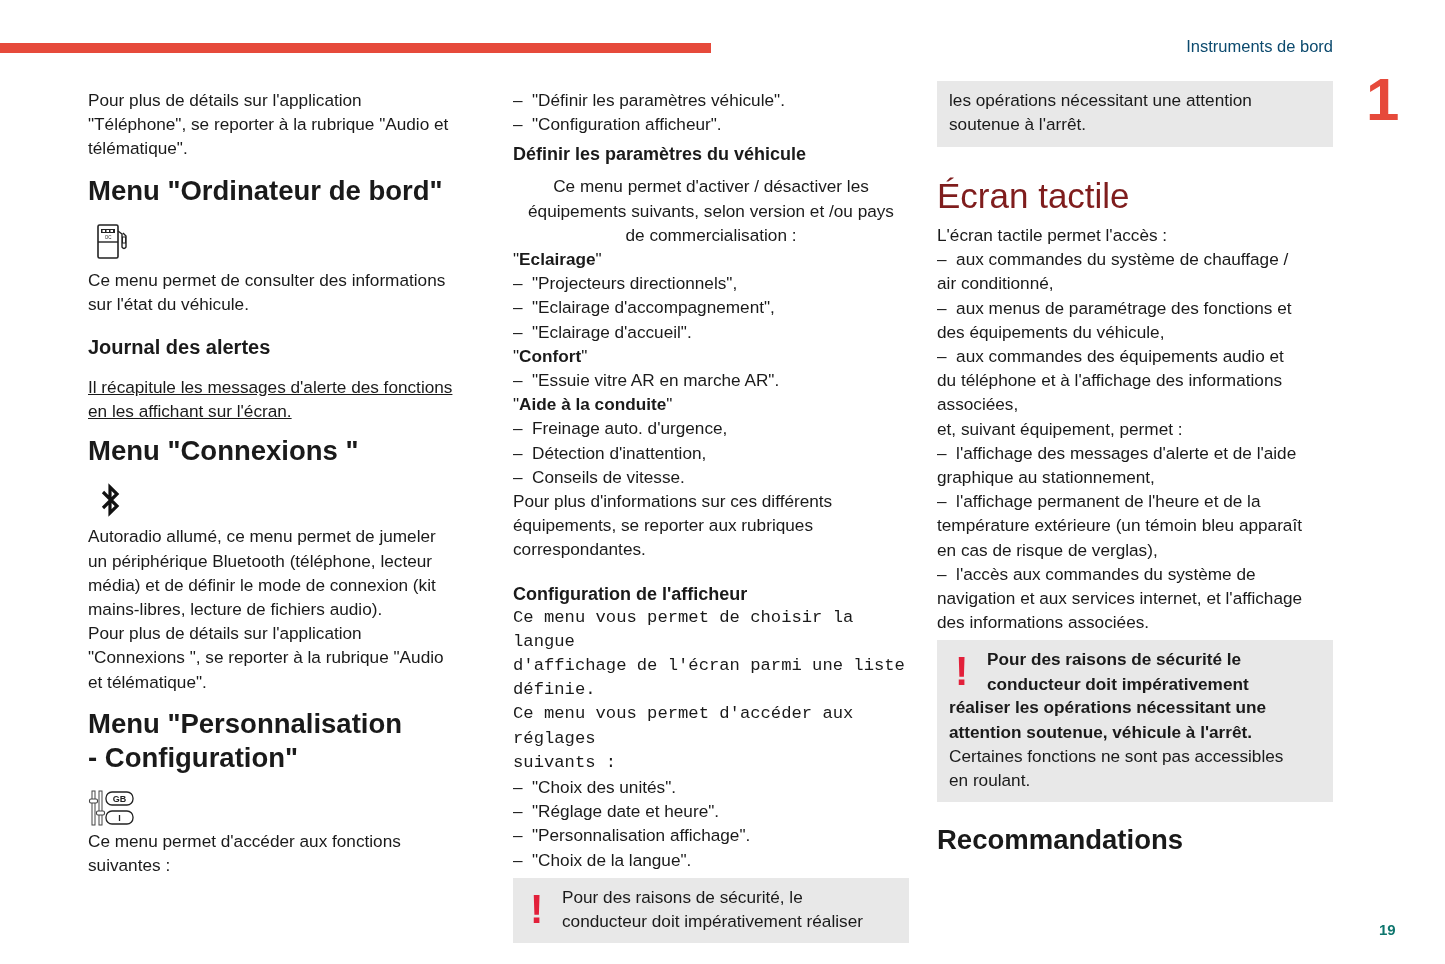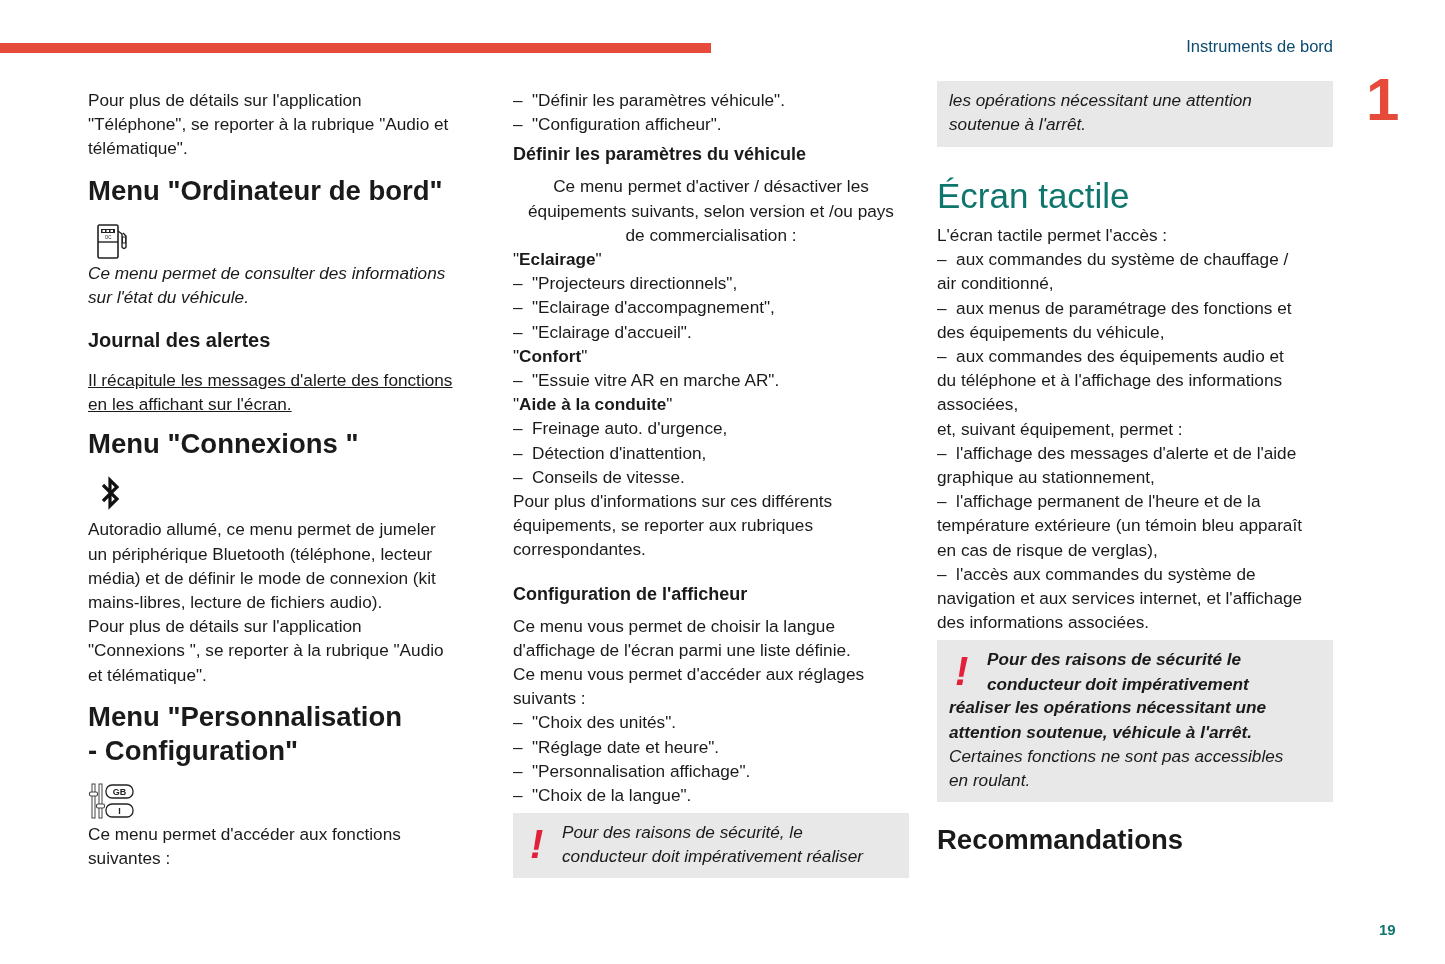--- a/index.html
+++ b/index.html
@@ -27,25 +27,25 @@
     font-size: 15px; font-weight: bold; color: #0f766e;
   }
   .col { position: absolute; top: 88px; width: 396px; font-size: 17.2px; line-height: 24.2px; }
   .col1 { left: 88px; }
   .col2 { left: 513px; }
   .col3 { left: 937px; }
   p { margin: 0; }
   .h1 { font-size: 27.5px; font-weight: bold; line-height: 34px; margin: 0; }
   .h2 { font-size: 20px; font-weight: bold; line-height: 24px; margin: 0; }
   .h3 { font-size: 18px; font-weight: bold; line-height: 24px; margin: 0; }
-  .big-title { font-size: 35px; color: #0f766e; line-height: 40px; font-weight: normal; margin: 0; }
+  .big-title { font-size: 35px; color: #7f1d1d; line-height: 40px; font-weight: normal; margin: 0; }
   .dash-item { display: block; }
   .dash-item .dash { display: inline-block; width: 19px; }
   .bold { font-weight: bold; }
-  .gray-box { background: #e8e8e8; font-style: italic; }
+  .gray-box { background: #e8e8e8; }
   .warn {
     display: inline-block; color: #e2203a; font-weight: bold; font-size: 40px;
     line-height: 40px; font-family: "Liberation Sans", sans-serif;
   }
 </style>
 </head>
 <body>
 
 <div class="top-bar"></div>
 <div class="running-head">Instruments de bord</div>
@@ -66,21 +66,21 @@
       <line x1="10" y1="19" x2="30" y2="19" stroke="#222" stroke-width="1.4"></line>
       <rect x="13" y="6" width="14" height="4" fill="#222"></rect>
       <rect x="14.5" y="7" width="2.5" height="2" fill="#fff"></rect>
       <rect x="18.5" y="7" width="2.5" height="2" fill="#fff"></rect>
       <rect x="22.5" y="7" width="2.5" height="2" fill="#fff"></rect>
       <text x="20" y="15.5" font-size="4.5" text-anchor="middle" fill="#222" font-family="Liberation Sans, sans-serif">OC</text>
       <path d="M30 8 L34 11 L34 24 Q36 27 38 24 L38 13 L35 10" fill="none" stroke="#222" stroke-width="1.4"></path>
       <rect x="34.5" y="14" width="3" height="6" fill="none" stroke="#222" stroke-width="1"></rect>
     </svg>
   </div>
-  <p style="margin-top:0;font-style:italic;">
+  <p style="margin-top:7px;">
     <span>Ce menu permet de consulter des informations</span><br>
     <span>sur l'état du véhicule.</span>
   </p>
 
   <h2 class="h2" style="margin-top:19px;">Journal des alertes</h2>
   <p style="margin-top:16px;text-decoration:underline;">
     <span>Il récapitule les messages d'alerte des fonctions</span><br>
     <span>en les affichant sur l'écran.</span>
   </p>
 
@@ -150,21 +150,21 @@
     <span class="dash-item"><span class="dash">–</span><span>Détection d'inattention,</span></span>
     <span class="dash-item"><span class="dash">–</span><span>Conseils de vitesse.</span></span>
   </div>
   <p>
     <span>Pour plus d'informations sur ces différents</span><br>
     <span>équipements, se reporter aux rubriques</span><br>
     <span>correspondantes.</span>
   </p>
 
   <h3 class="h3" style="margin-top:20px;">Configuration de l'afficheur</h3>
-  <p style="margin-top:8px;">
+  <p style="font-family:Liberation Mono, monospace;">
     <span>Ce menu vous permet de choisir la langue</span><br>
     <span>d'affichage de l'écran parmi une liste définie.</span><br>
     <span>Ce menu vous permet d'accéder aux réglages</span><br>
     <span>suivants :</span>
   </p>
   <div>
     <span class="dash-item"><span class="dash">–</span><span>"Choix des unités".</span></span>
     <span class="dash-item"><span class="dash">–</span><span>"Réglage date et heure".</span></span>
     <span class="dash-item"><span class="dash">–</span><span>"Personnalisation affichage".</span></span>
     <span class="dash-item"><span class="dash">–</span><span>"Choix de la langue".</span></span>

